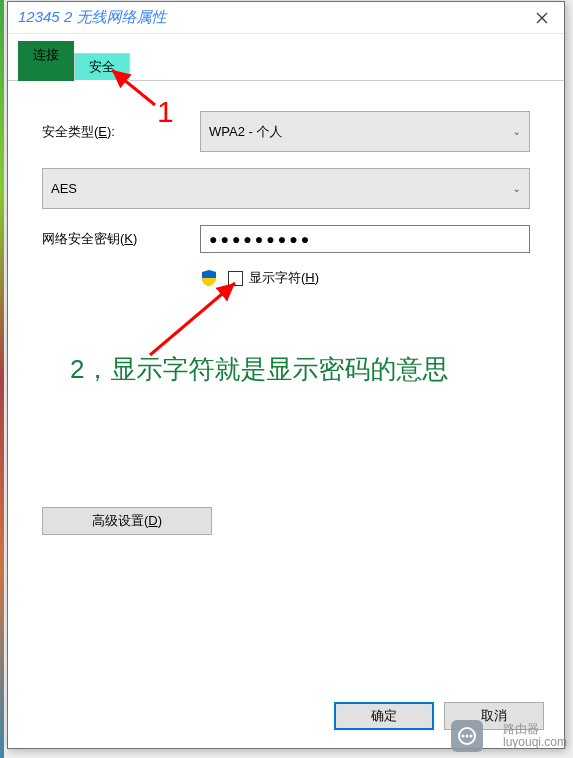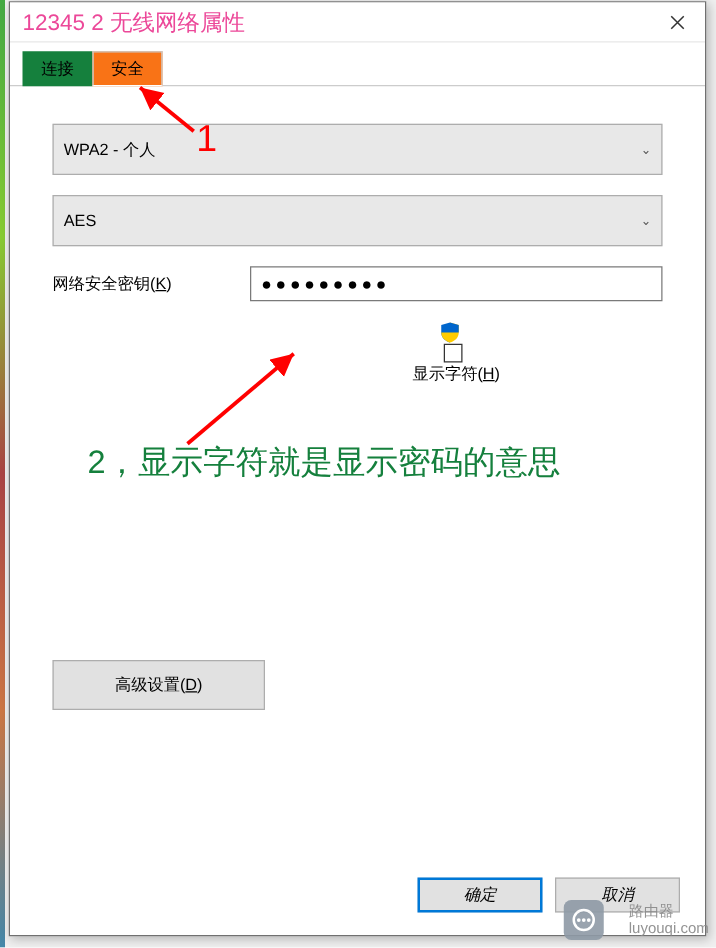--- a/index.html
+++ b/index.html
@@ -28,21 +28,21 @@
       box-shadow: 2px 2px 8px rgba(0,0,0,0.25);
     }
     .titlebar {
       height: 32px;
       display: flex;
       align-items: center;
       padding-left: 10px;
       background: #ffffff;
       border-bottom: 1px solid #e8e8e8;
     }
-    .titlebar-text { font-size: 18px; color: #ec4899; }
+    .titlebar-text { font-size: 15px; color: #3b82f6; font-style: italic; }
     .close-btn {
       margin-left: auto;
       width: 45px;
       height: 32px;
       display: flex;
       align-items: center;
       justify-content: center;
       font-size: 16px;
       font-family: Arial, sans-serif;
       color: #333;
@@ -60,21 +60,22 @@
       font-size: 13px;
       border: 1px solid transparent;
       cursor: pointer;
       position: relative;
       top: 1px;
       background: #15803d;
     }
     .tab.active {
       border: 1px solid #ccc;
       border-bottom: 1px solid #fff;
-      background: #f97316;
+      background: #5eead4;
+      margin-top: 12px;
     }
     .content {
       padding: 30px 34px 10px 34px;
     }
     .row {
       display: flex;
       align-items: center;
       margin-bottom: 16px;
     }
     .row label {
@@ -109,53 +110,51 @@
       letter-spacing: 3px;
       display: flex;
       align-items: center;
       font-family: Arial;
     }
     .show-row {
       display: flex;
       align-items: center;
       margin-left: 158px;
       margin-top: 2px;
-      flex-direction: column;
     }
     .shield {
       width: 18px; height: 18px;
       margin-right: 10px;
     }
     .checkbox {
       width: 15px; height: 15px;
       border: 1px solid #333;
       background: #fff;
       margin-right: 6px;
       display: inline-block;
     }
     .show-label { font-size: 13px; }
     .adv-btn {
       width: 170px;
-      height: 40px;
+      height: 28px;
       border: 1px solid #adadad;
       background: #e1e1e1;
       font-size: 13px;
       display: flex;
       align-items: center;
       justify-content: center;
       cursor: pointer;
       margin-top: 220px;
     }
     .footer {
       position: absolute;
       bottom: 18px;
       right: 20px;
       display: flex;
       gap: 10px;
-      font-style: italic;
     }
     .btn {
       width: 100px; height: 28px;
       border: 1px solid #adadad;
       background: #e1e1e1;
       font-size: 13px;
       display: flex;
       align-items: center;
       justify-content: center;
       cursor: pointer;
@@ -216,20 +215,21 @@
   </div>
 
   <div class="tabs">
     <div class="tab">连接</div>
     <div class="tab active">安全</div>
   </div>
 
   <div class="content">
 
     <div class="row">
+      <label>安全类型(<span class="u">E</span>):</label>
       <div class="select">
         <span>WPA2 - 个人</span>
         <span class="chevron">⌄</span>
       </div>
     </div>
 
     <div class="row">
       <div class="select">
         <span>AES</span>
         <span class="chevron">⌄</span>

